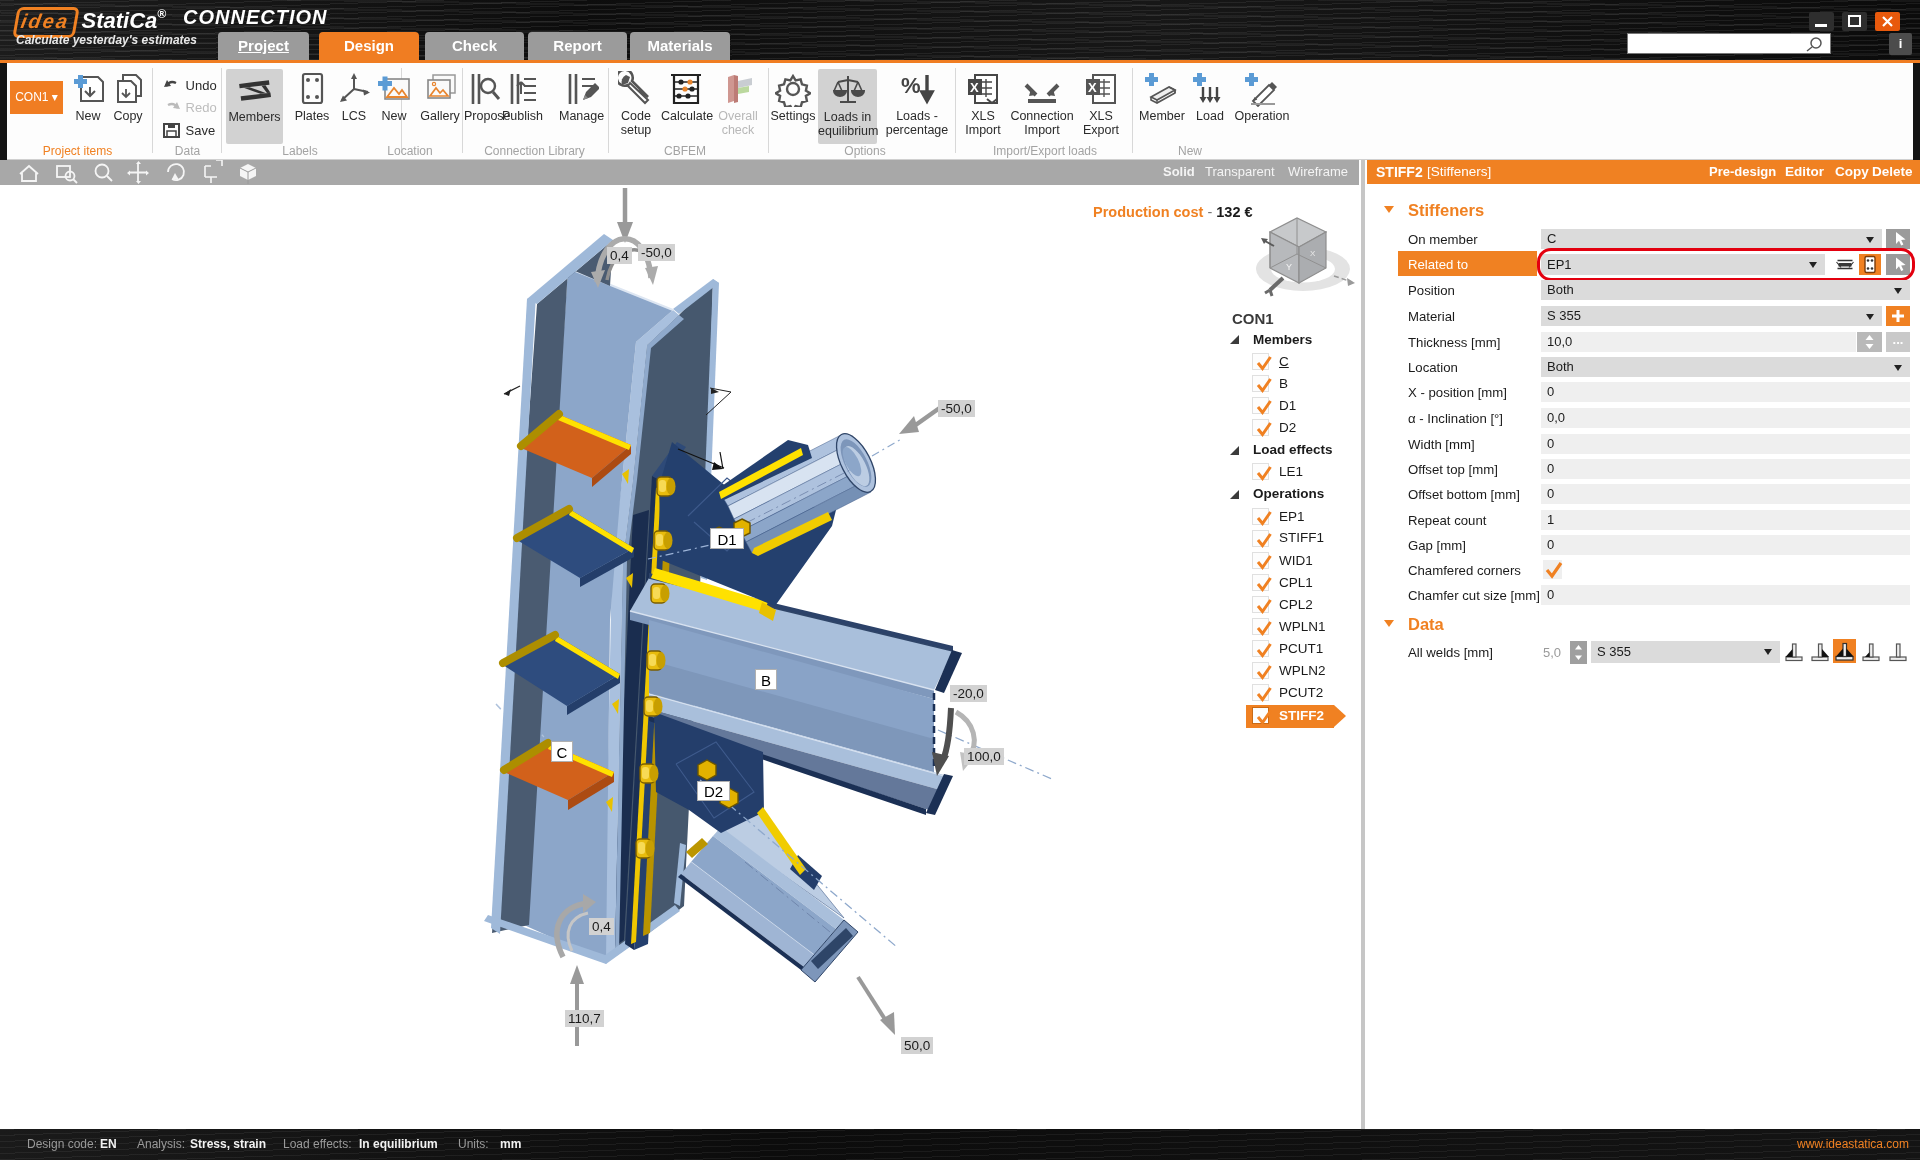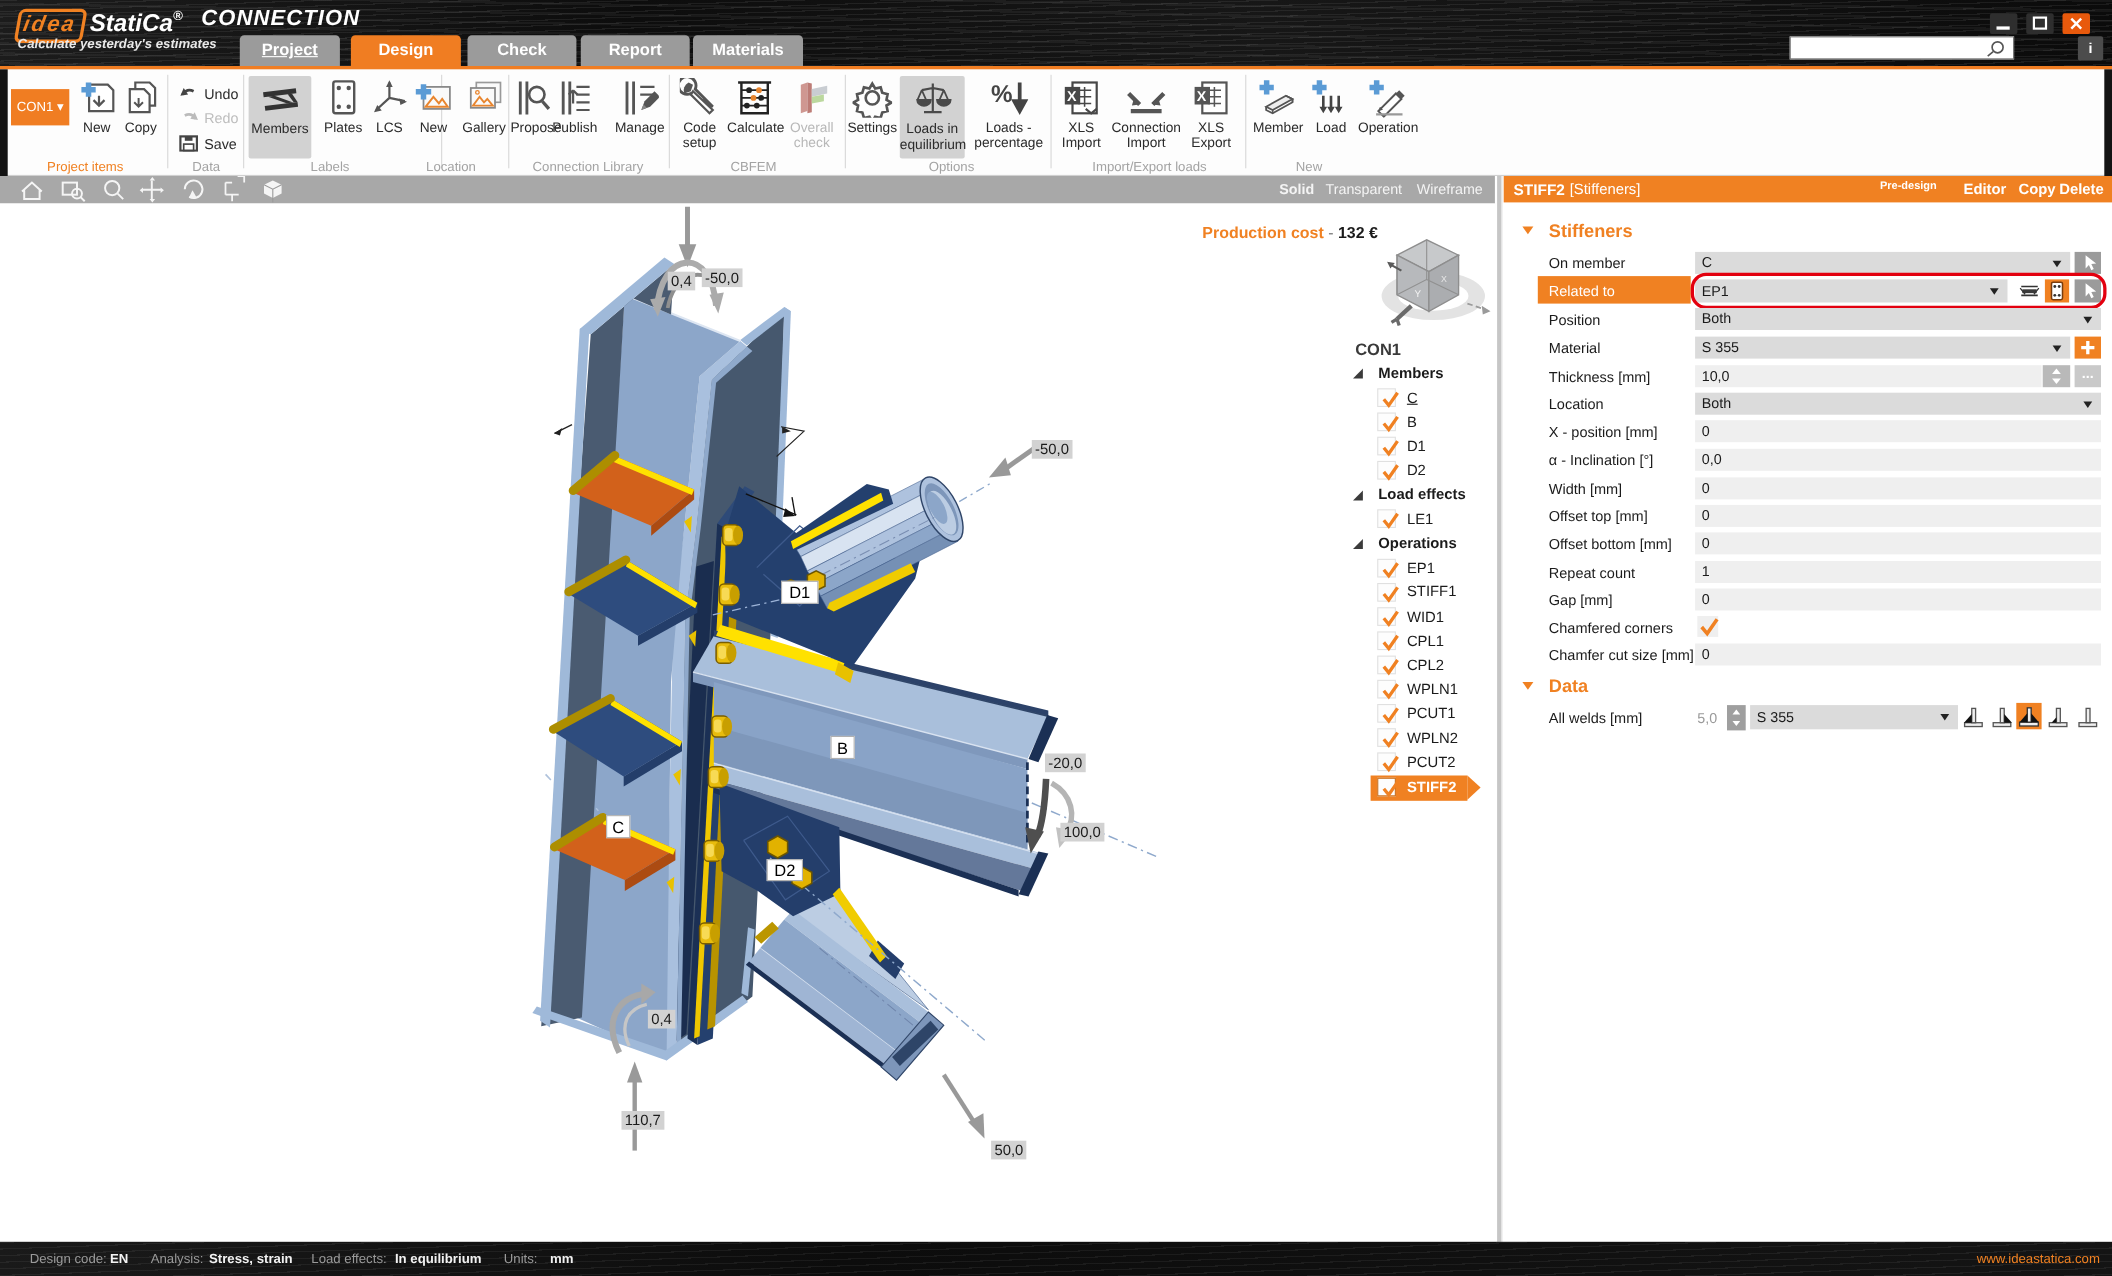--- a/index.html
+++ b/index.html
@@ -609,21 +609,21 @@
       <path d="M4 9 l4.5 5.5 8 -11.5" fill="none" stroke="#f08122" stroke-width="3"></path>
     </svg>
   </div>
 <div class="titem" style="left:1279px;top:708px;color:#fff;font-weight:bold;">STIFF2</div>
 
 <div id="strip"></div>
 <div id="panel">
  <div id="phead">
   <span style="position:absolute;left:9px;top:4px;font-size:14px;font-weight:bold;">STIFF2</span>
   <span style="position:absolute;left:60px;top:4px;font-size:13.5px;">[Stiffeners]</span>
-  <span style="position:absolute;left:342px;top:4px;font-size:10px;font-weight:bold;">Pre-design</span>
+  <span style="position:absolute;left:342px;top:4px;font-size:13px;font-weight:bold;">Pre-design</span>
   <span style="position:absolute;left:418px;top:4px;font-size:13.5px;font-weight:bold;">Editor</span>
   <span style="position:absolute;left:468px;top:4px;font-size:13.5px;font-weight:bold;">Copy</span>
   <span style="position:absolute;left:505px;top:4px;font-size:13.5px;font-weight:bold;">Delete</span>
  </div>
  <div class="gtri" style="top:46px;"></div>
  <div class="gsec" style="top:41px;">Stiffeners</div>
 
  <div class="prow-label" style="top:72px;">On member</div>
  <div class="pctl" style="left:174px;top:69px;width:341px;height:20px;line-height:20px;"><span style="margin-left:6px;">C</span><span class="caret" style="right:8px;top:8px;"></span></div>
  <div class="pctl" style="left:519px;top:69px;width:24px;height:20px;background:#9b9b9b;"><svg width="24" height="20">

